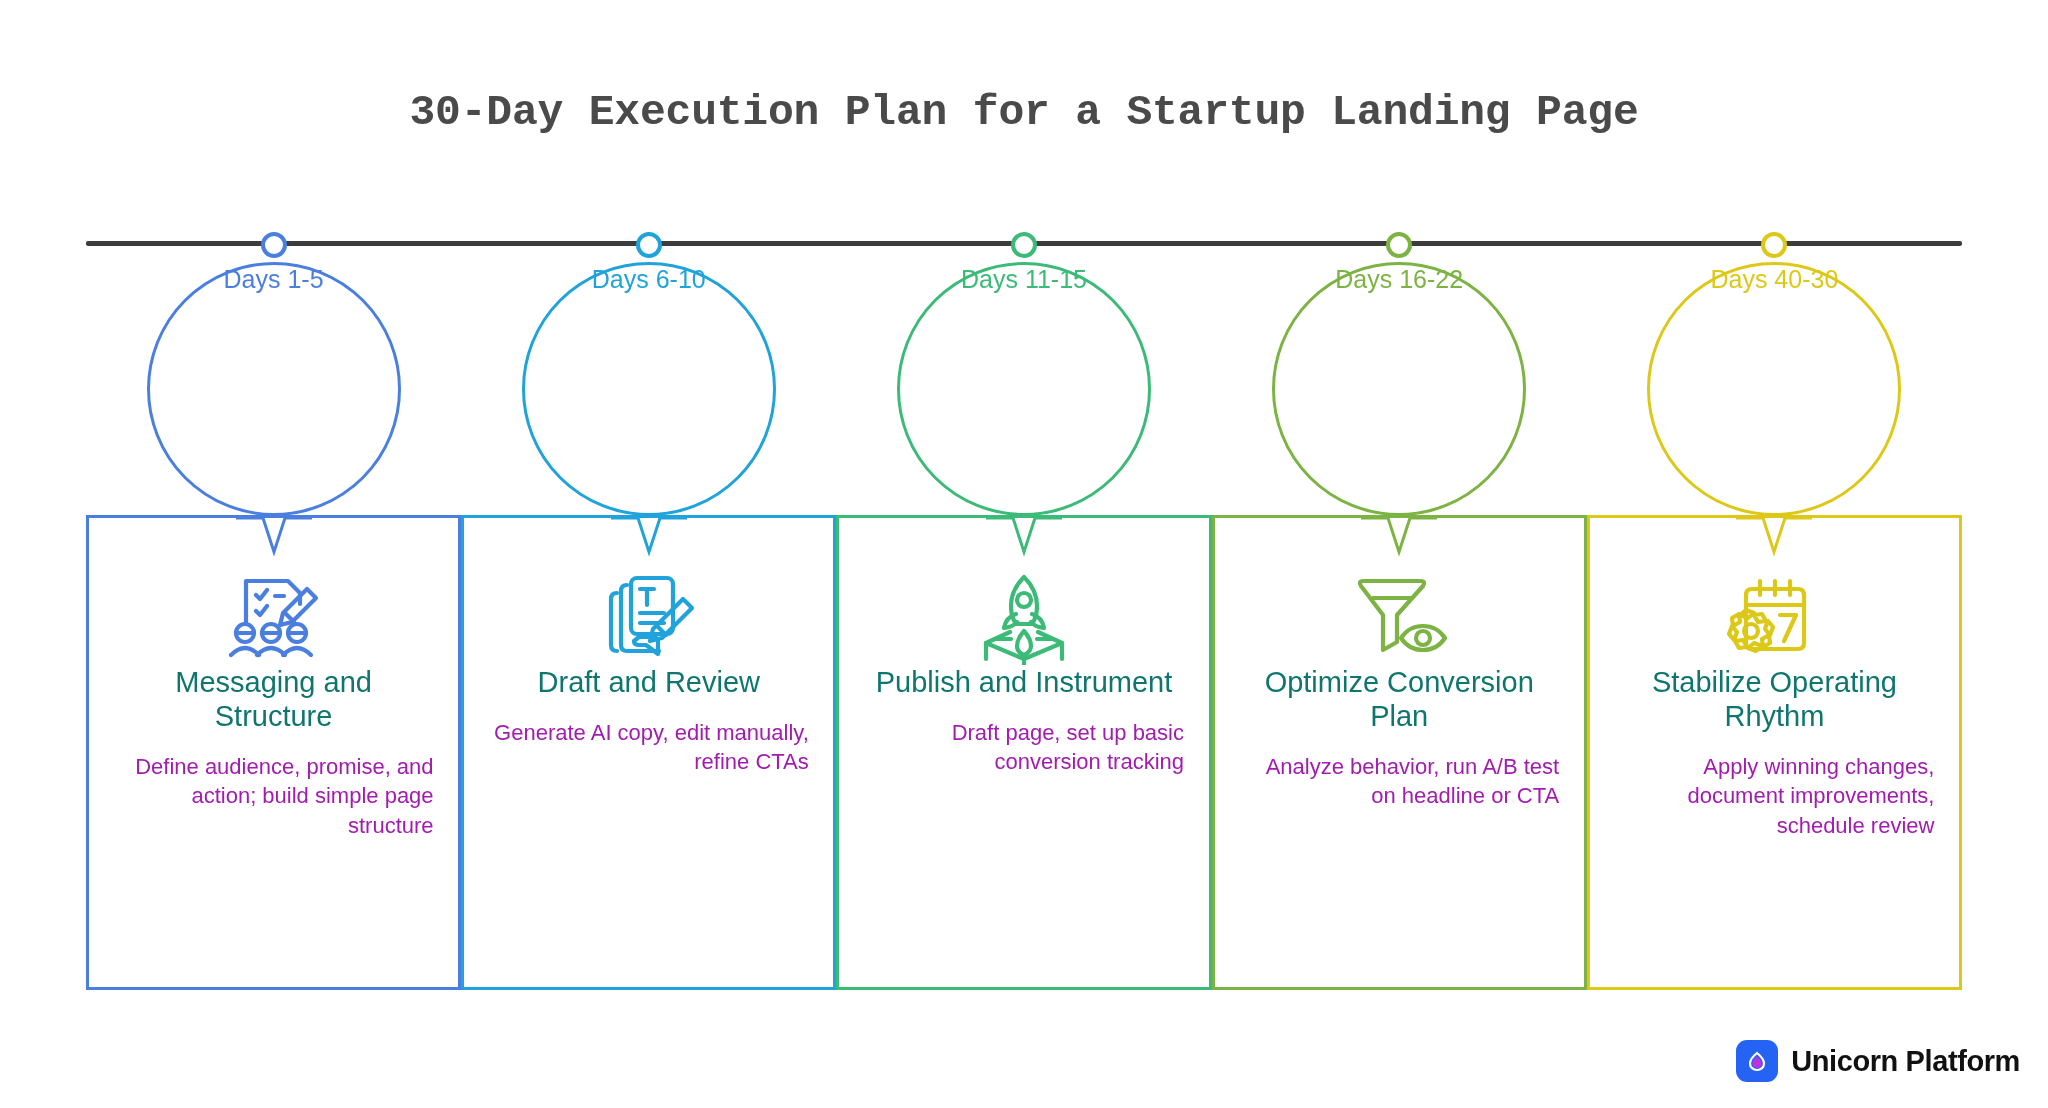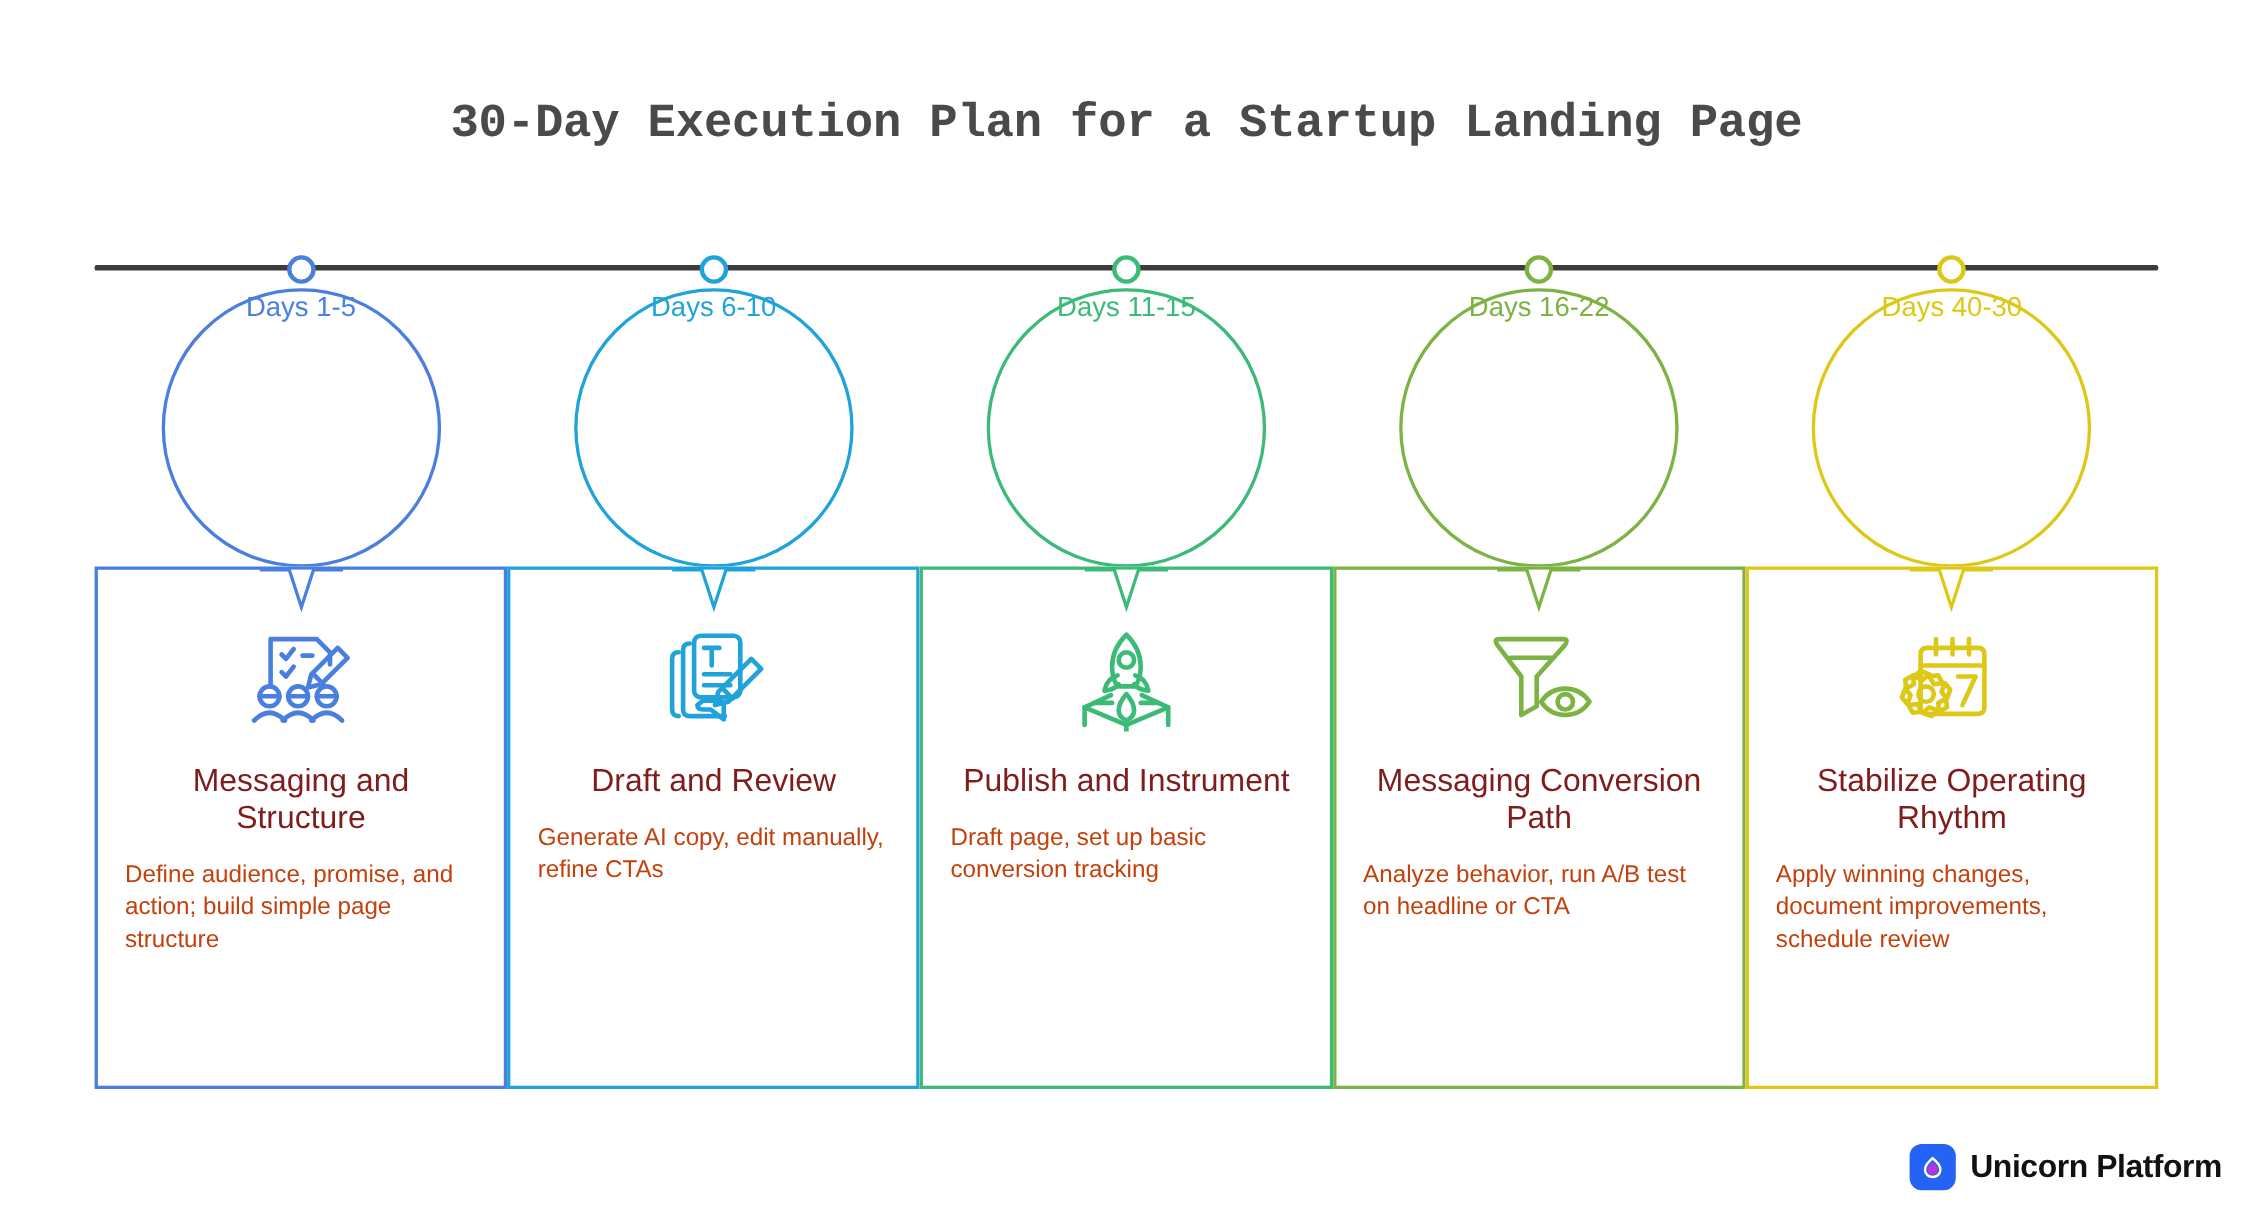--- a/index.html
+++ b/index.html
@@ -125,33 +125,32 @@
     margin-top: 52px;
     width: 108px;
     height: 96px;
     display: flex;
     align-items: center;
     justify-content: center;
   }
   .card-icon svg { display: block; }
 
   .card-title {
-    margin-top: 28px;
     font-size: 29px;
-    color: #7f1d1d;
+    color: #0f766e;
     text-align: center;
     line-height: 1.17;
     padding: 0 12px;
     max-width: 300px;
   }
   .card-desc {
     margin-top: 18px;
     font-size: 22px;
-    color: #c2410c;
-    text-align: left;
+    color: #a21caf;
+    text-align: right;
     line-height: 1.34;
     padding: 0 22px;
     max-width: 320px;
   }
 
   
   #brand {
     position: absolute;
     right: 28px;
     bottom: 26px;
@@ -291,21 +290,21 @@
         </svg>
       </div>
       <div class="card-icon">
         <svg width="100" height="94" viewBox="0 0 100 94" fill="none" stroke="currentColor" stroke-width="4.2" stroke-linecap="round" stroke-linejoin="round">
           <path d="M14 10 h58 q5 0 2 5 L48 44 v27 l-14 8 V44 L12 15 q-3 -5 2 -5 Z"></path>
           <path d="M24 27 h38"></path>
           <path d="M74 55 q14 0 22 12 q-8 12 -22 12 q-14 0 -22 -12 q8 -12 22 -12 Z"></path>
           <circle cx="74" cy="67" r="7"></circle>
         </svg>
       </div>
-      <div class="card-title">Messaging Conversion Path</div>
+      <div class="card-title">Optimize Conversion Plan</div>
       <div class="card-desc">Analyze behavior, run A/B test on headline or CTA</div>
     </div>
   </div>
 
   <div class="stage" style="color:#ddc818">
     <div class="node-dot"></div>
     <div class="days-circle">
       <span class="days-label">Days 40-30</span>
     </div>
     <div class="card">

